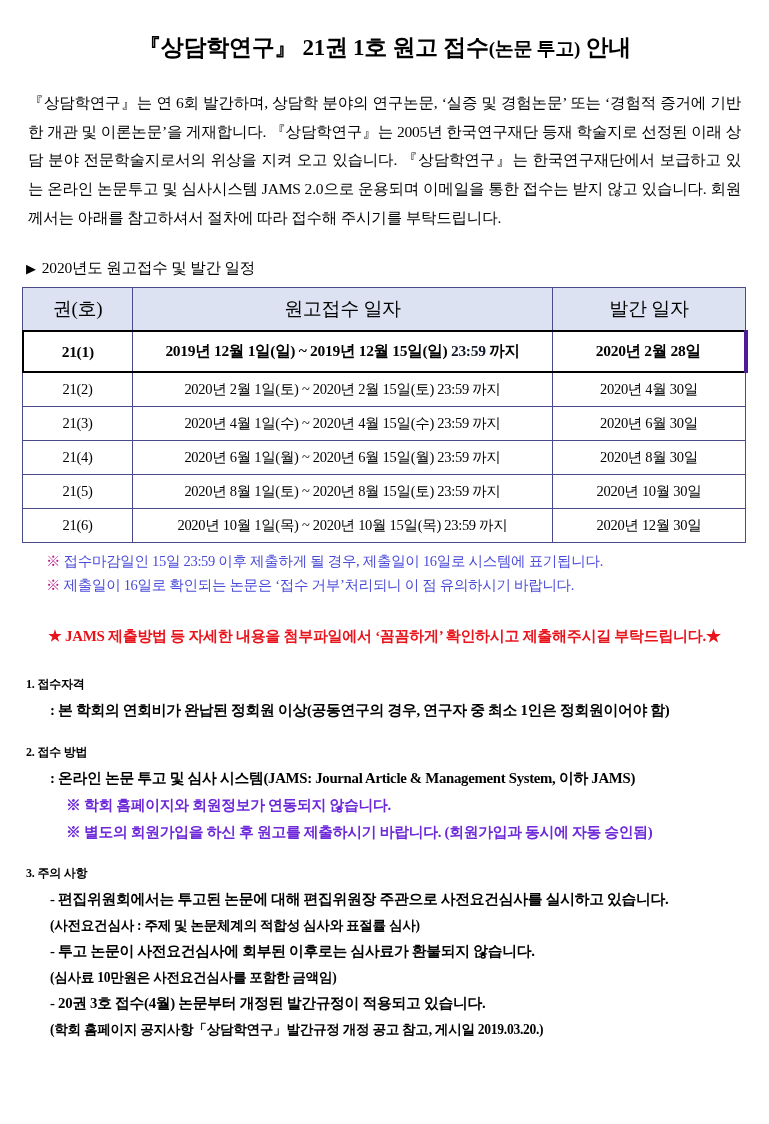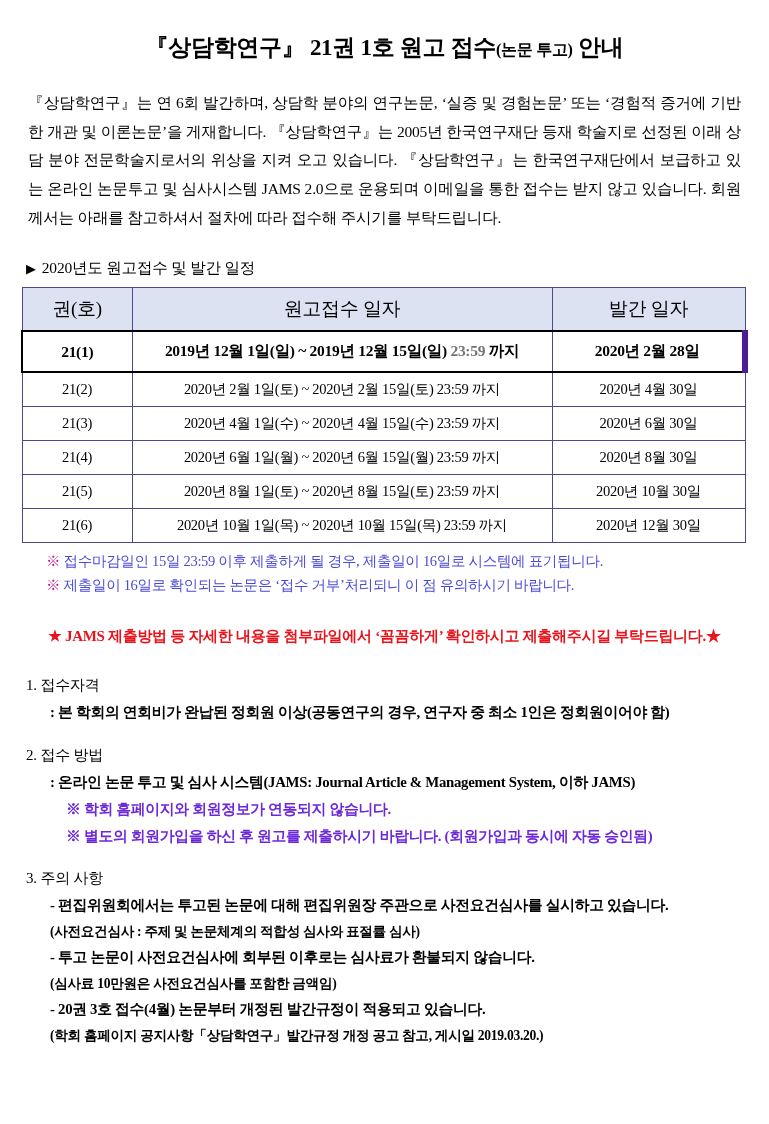--- a/index.html
+++ b/index.html
@@ -20,21 +20,21 @@
   }
   .doc-title {
     text-align: center;
     font-size: 23px;
     font-weight: bold;
     letter-spacing: -0.3px;
     margin: 10px 0 26px 0;
     white-space: nowrap;
   }
   .doc-title .small {
-    font-size: 16px;
+    font-size: 19px;
     font-weight: bold;
   }
   .intro {
     font-size: 15.5px;
     line-height: 1.85;
     text-align: justify;
     letter-spacing: -0.2px;
     margin: 0 8px 26px 8px;
   }
   .section-head {
@@ -72,42 +72,42 @@
     border-top: 2px solid #000000;
     border-bottom: 2px solid #000000;
     font-weight: bold;
     font-size: 15.5px;
     padding: 9px 2px;
   }
   tr.highlight td:first-child {
     border-left: 2px solid #000000;
   }
   tr.highlight td:last-child {
-    border-right: 6px solid #4c1d95;
-  }
-  .red { color: #737373; text-align: center; }
+    border-right: 4px solid #4c1d95;
+  }
+  .red { color: #0f172a; text-align: center; }
   .notes {
     margin: 7px 0 16px 26px;
     font-size: 14.5px;
     line-height: 1.6;
     color: #4a4ad8;
     letter-spacing: -0.3px;
   }
   .notes .star { color: #c01a8e; }
   .jams-line {
     text-align: center;
     color: #e8131b;
     font-weight: bold;
     font-size: 15px;
     margin: 30px 0 30px 0;
     letter-spacing: -0.3px;
   }
   .num-head {
-    font-size: 15px;
-    font-weight: normal;
+    font-size: 12px;
+    font-weight: bold;
     margin: 0 0 6px 6px;
     letter-spacing: -0.2px;
   }
   .body-line {
     font-size: 14.8px;
     line-height: 1.55;
     margin: 0 0 4px 30px;
     letter-spacing: -0.3px;
     font-weight: bold;
   }

